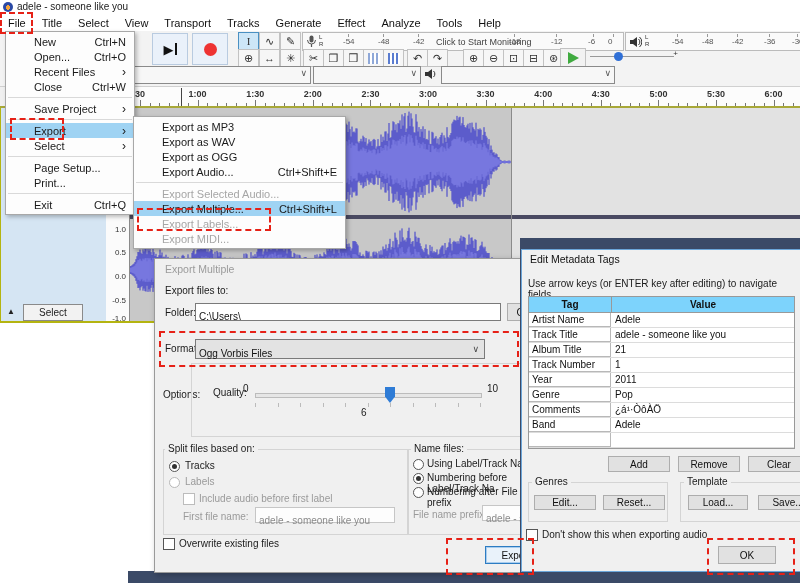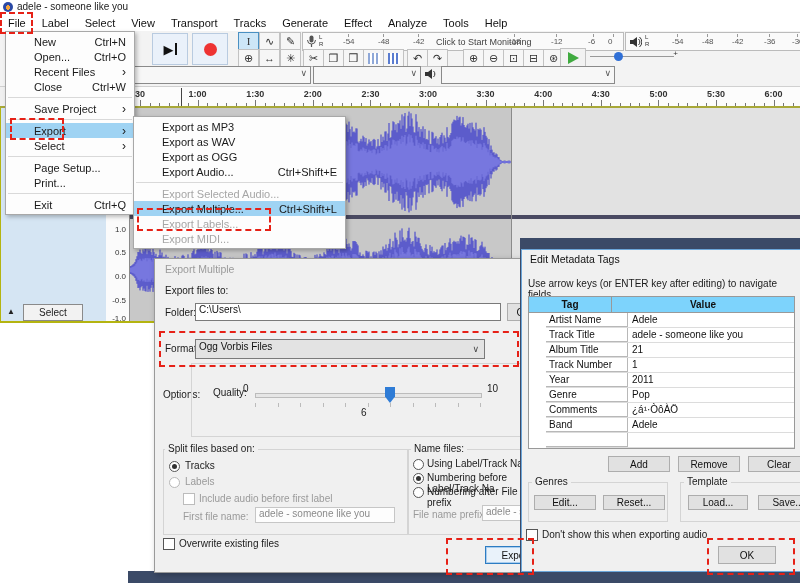--- a/index.html
+++ b/index.html
@@ -46,56 +46,56 @@
   .msep{height:1px;background:#d9d9d9;margin:3px 2px;}
   .arr{font-size:12px;}
   
   .dialog{position:absolute;background:#f0f0f0;font-size:10px;}
   #exportdlg{left:128px;top:258px;width:400px;height:313px;border:1px solid #9a9a9a;z-index:20;box-shadow:2px 2px 6px rgba(0,0,0,.25);margin-left:26px;}
   #exportdlg .dttl{position:absolute;left:10px;top:4px;font-size:10.5px;color:#9b9b9b;}
   #metadlg{left:521px;top:249px;width:279px;height:321px;border:1px solid #6ca6d9;z-index:30;}
   #metadlg .dttl{position:absolute;left:8px;top:3px;font-size:10.5px;color:#111;}
   .lbl{position:absolute;color:#1a1a1a;}
   .lbl.dim{color:#9a9a9a;}
-  .tinput{position:absolute;background:#fff;border:1px solid #7a7a7a;font-size:10px;padding:0 3px;color:#111;box-sizing:border-box;}
+  .tinput{position:absolute;background:#fff;border:1px solid #7a7a7a;font-size:10px;padding:7px 3px;color:#111;box-sizing:border-box;}
   .tinput.dim{border-color:#c6c6c6;color:#8a8a8a;background:#fdfdfd;}
   .btn{position:absolute;background:#e1e1e1;border:1px solid #adadad;font-size:10px;text-align:center;color:#111;box-sizing:border-box;display:flex;align-items:center;justify-content:center;}
   .btn.focus{border:1px solid #2d7cc2;box-shadow:inset 0 0 0 1px #a9cdee;background:#e9f2fa;}
   .group{position:absolute;border:1px solid #d4d4d4;}
   .gtitle{position:absolute;background:#f0f0f0;padding:0 3px;color:#1a1a1a;}
   .radio{position:absolute;width:9px;height:9px;border:1px solid #555;border-radius:50%;background:#fff;}
   .radio.on::after{content:"";position:absolute;left:2px;top:2px;width:5px;height:5px;border-radius:50%;background:#333;}
   .radio.dis{border-color:#b8b8b8;}
   .chk{position:absolute;width:10px;height:10px;border:1px solid #555;background:#fff;}
   .chk.dis{border-color:#bcbcbc;}
   
   #mtable{position:absolute;left:6px;top:46px;width:267px;background:#fff;border:1px solid #999;box-sizing:border-box;}
   #mthead{display:flex;height:15px;background:#7dd3fc;border-bottom:1px solid #999;font-weight:bold;}
   #mthead div{text-align:center;font-size:10px;line-height:15px;}
-  .mtr{display:flex;height:14px;border-bottom:1px solid #dcdcdc;margin-left:17px;}
+  .mtr{display:flex;height:14px;border-bottom:1px solid #dcdcdc;}
   .mtd1{width:82px;border:1px solid #b8b8b8;border-top:none;border-left:none;padding-left:3px;font-size:10px;line-height:13px;box-sizing:border-box;}
   .mtd2{flex:1;padding-left:4px;font-size:10px;line-height:13px;}
   
   .annot{position:absolute;border:2px dashed #e62117;z-index:60;pointer-events:none;}
   .navy{position:absolute;background:#3b4a67;}
   .chevc{font-size:9px;color:#444;}
 </style>
 </head>
 <body>
 
 <div id="screen">
 
   <div class="abs" id="titlebar">
     <span id="appicon"></span>
     <span class="ttl">adele - someone like you</span>
   </div>
 
   <div class="abs" id="menubar">
       <span class="mb-item">File</span>
-      <span class="mb-item">Label</span>
+      <span class="mb-item">Title</span>
       <span class="mb-item">Select</span>
       <span class="mb-item">View</span>
       <span class="mb-item">Transport</span>
       <span class="mb-item">Tracks</span>
       <span class="mb-item">Generate</span>
       <span class="mb-item">Effect</span>
       <span class="mb-item">Analyze</span>
       <span class="mb-item">Tools</span>
       <span class="mb-item">Help</span>
     </div>

